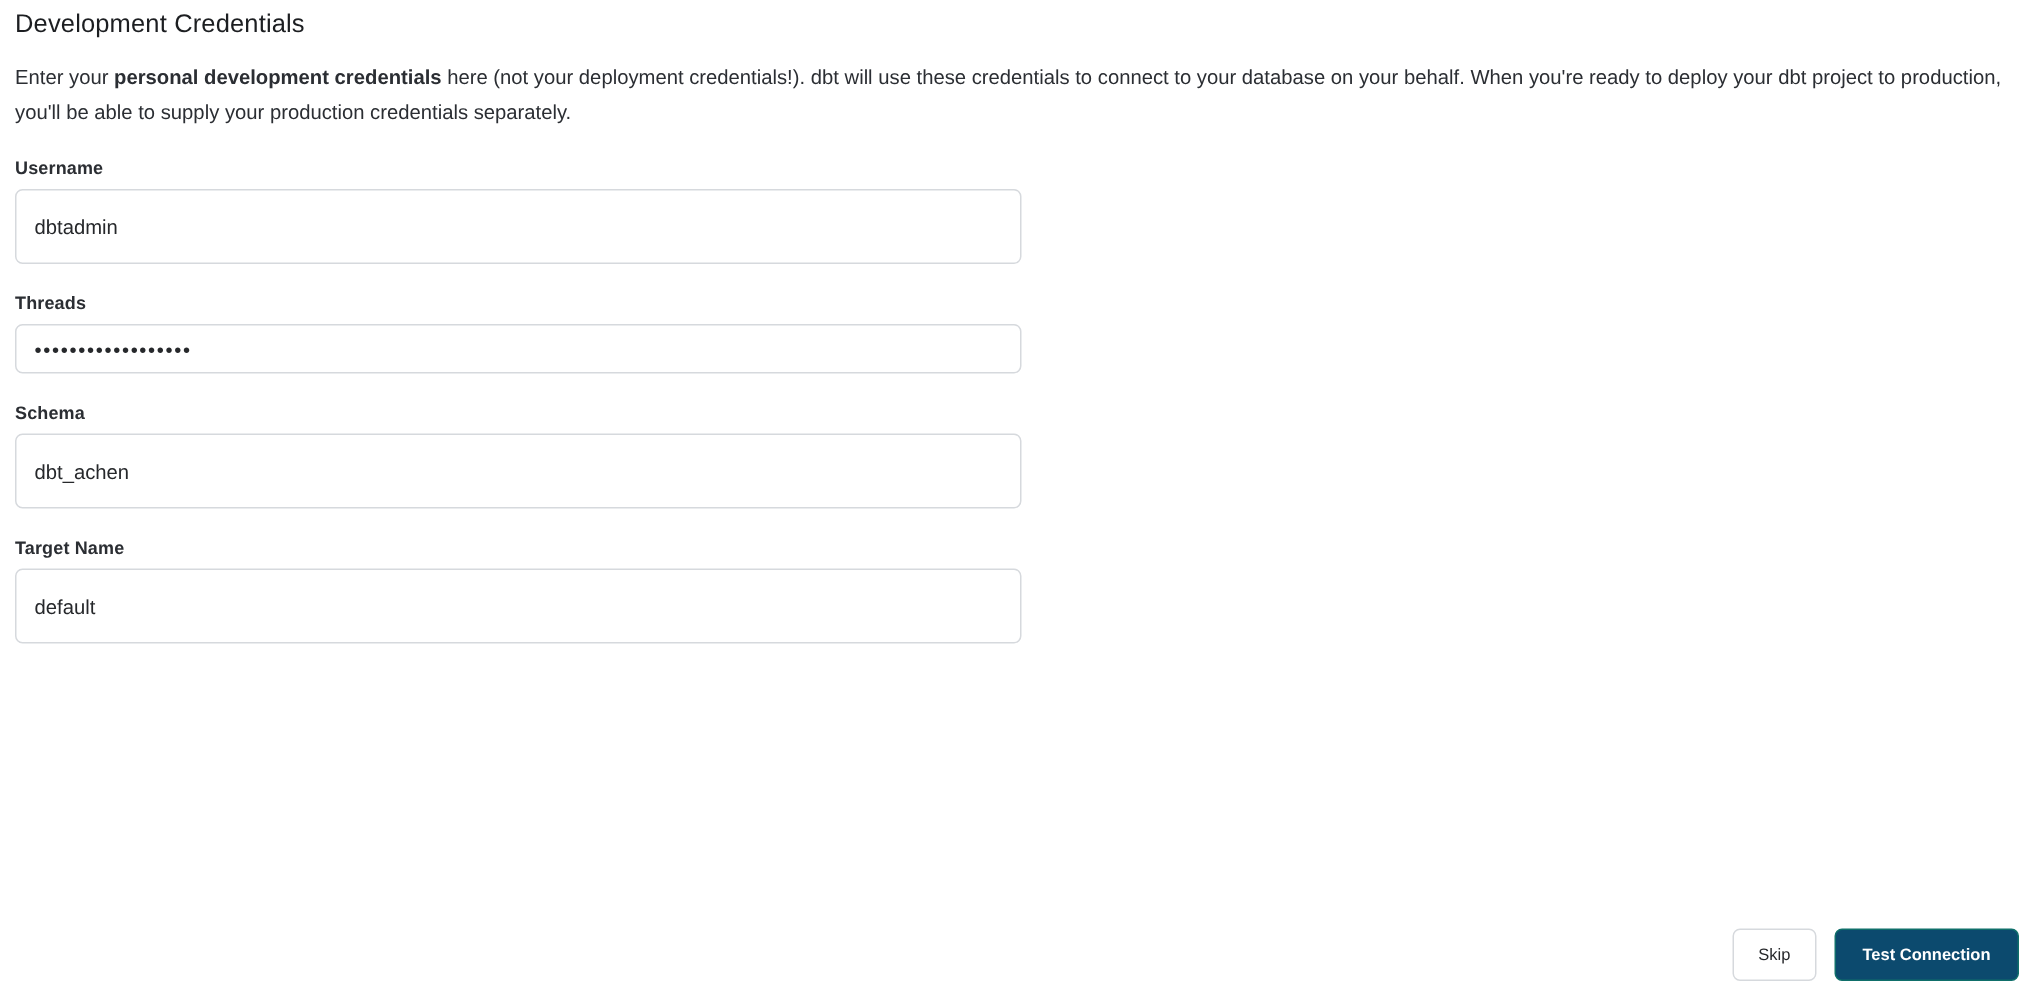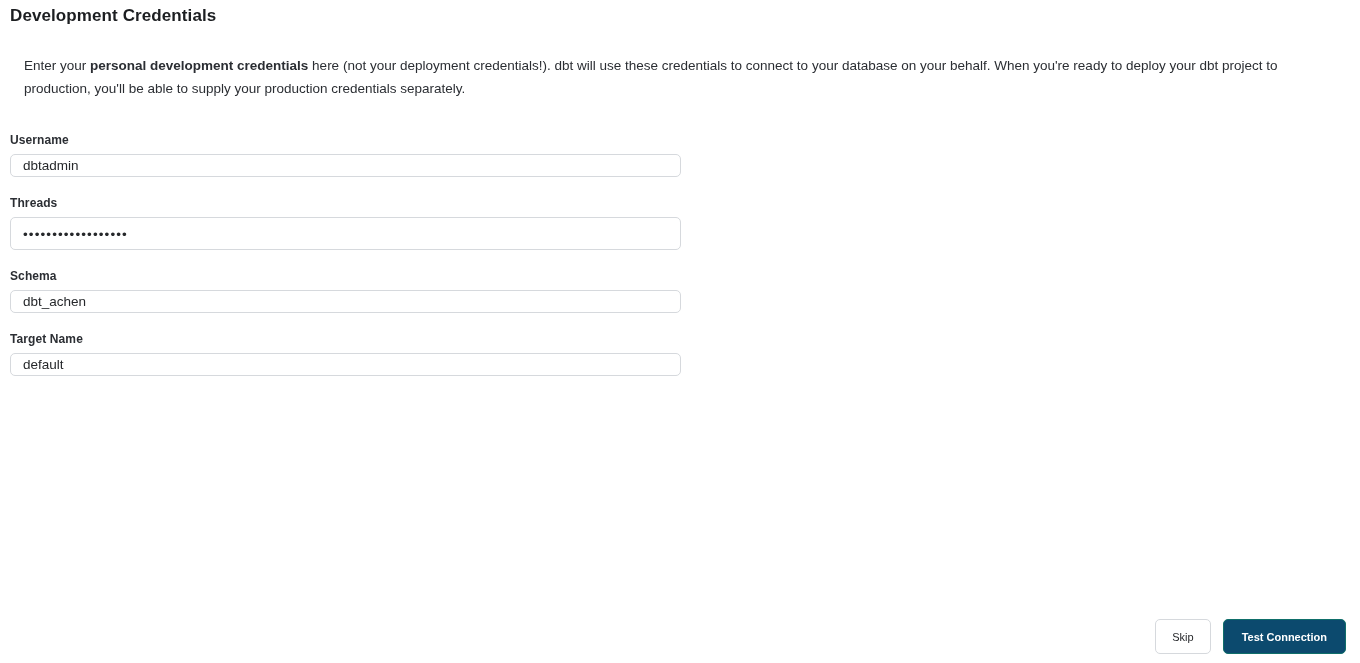--- a/index.html
+++ b/index.html
@@ -14,47 +14,47 @@
     overflow: hidden;
   }
   .page {
     position: relative;
     width: 1360px;
     height: 663px;
     padding: 0 10px;
   }
   .page-title {
     font-size: 17px;
-    font-weight: bold;
+    font-weight: normal;
     color: #1c1e21;
     margin: 0;
     padding-top: 6px;
     letter-spacing: 0.1px;
   }
   .intro {
     font-size: 13.5px;
     line-height: 23px;
     color: #2b2e33;
-    margin: 14px;
+    margin: 0;
     padding-top: 14px;
     max-width: 1340px;
   }
   .intro b { font-weight: bold; }
   .field-block { padding-top: 19px; }
   .field-label {
     font-size: 12px;
     font-weight: bold;
     color: #2b2e33;
     letter-spacing: 0.1px;
     margin-bottom: 7px;
   }
   .text-input {
     display: block;
     width: 671px;
-    height: 23px;
+    height: 50px;
     border: 1px solid #d6d9dd;
     border-radius: 5px;
     background: #ffffff;
     font-family: "Liberation Sans", sans-serif;
     font-size: 13.5px;
     color: #26282b;
     padding: 0 12px;
     outline: none;
   }
   .text-input::placeholder { color: #9aa0a6; }

